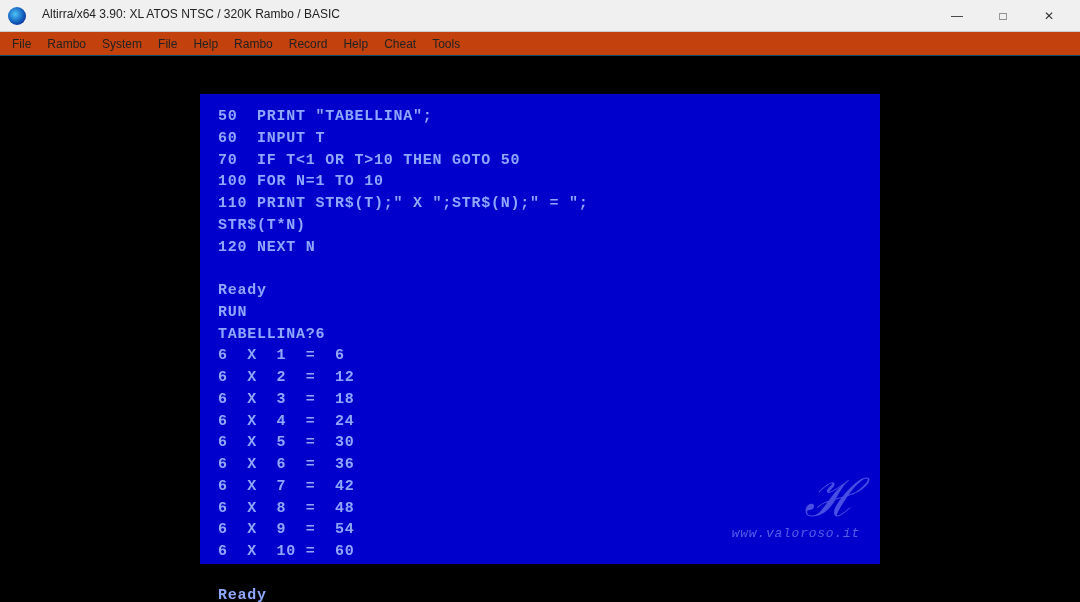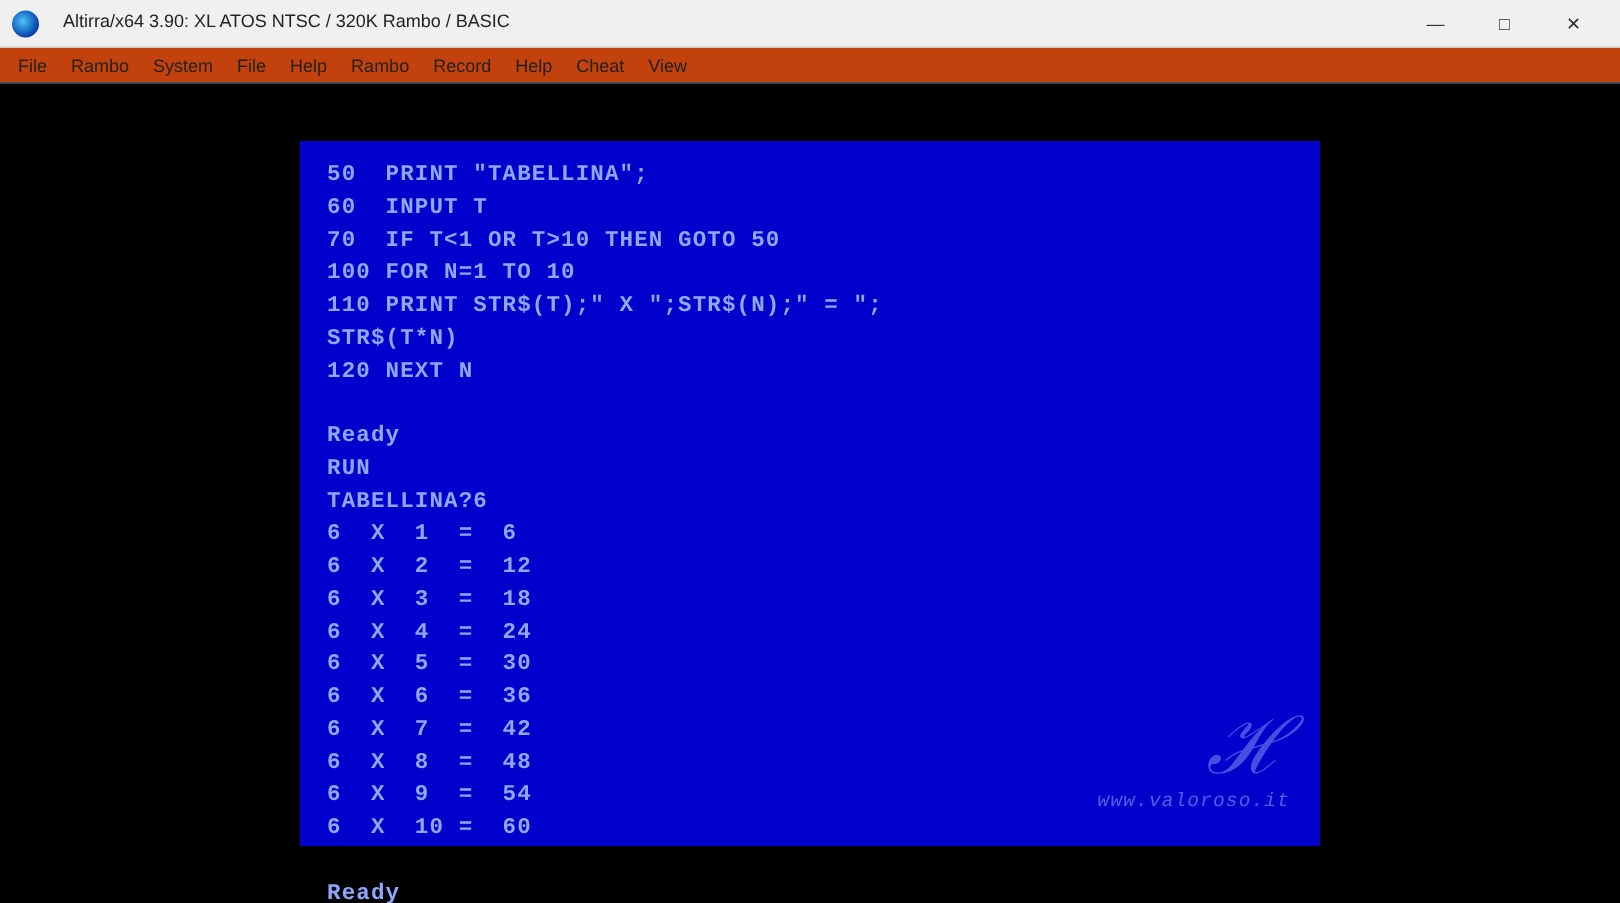--- a/index.html
+++ b/index.html
@@ -149,21 +149,21 @@
 <div id="menu-bar">
 <span class="menu-item">File</span>
     <span class="menu-item">Rambo</span>
     <span class="menu-item">System</span>
     <span class="menu-item">File</span>
     <span class="menu-item">Help</span>
     <span class="menu-item">Rambo</span>
     <span class="menu-item">Record</span>
     <span class="menu-item">Help</span>
     <span class="menu-item">Cheat</span>
-    <span class="menu-item">View</span>
+    <span class="menu-item">Tools</span>
   </div>
 
 <div id="main-area">
   <div id="atari-screen">
     <div class="screen-text">50  PRINT "TABELLINA";
 60  INPUT T
 70  IF T&lt;1 OR T&gt;10 THEN GOTO 50
 100 FOR N=1 TO 10
 110 PRINT STR$(T);" X ";STR$(N);" = ";
 STR$(T*N)

